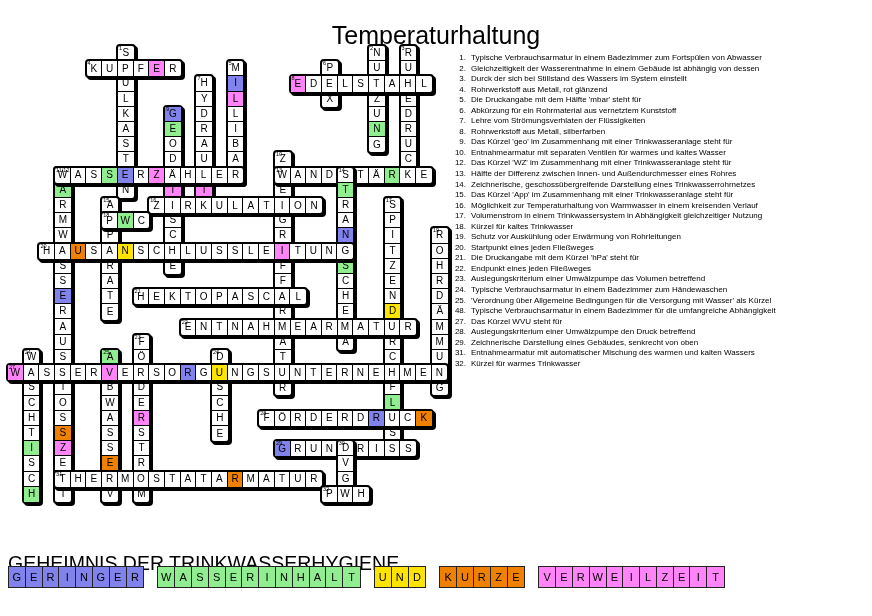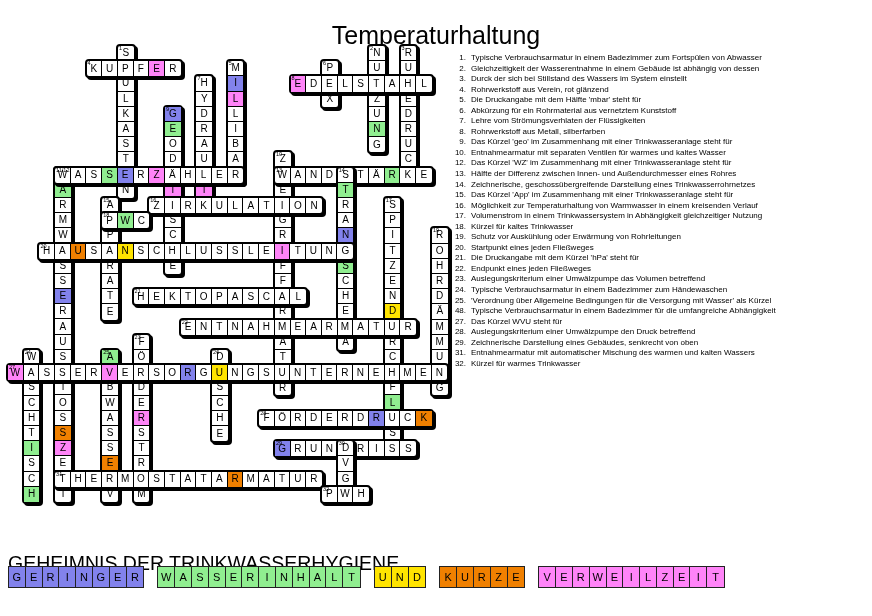--- a/index.html
+++ b/index.html
@@ -1194,21 +1194,21 @@
     <li>
       <span class="cnum">2.</span>
       <span class="ctext">Gleichzeitigkeit der Wasserentnahme in einem Gebäude ist abhängig von dessen</span>
     </li>
     <li>
       <span class="cnum">3.</span>
       <span class="ctext">Durck der sich bei Stillstand des Wassers im System einstellt</span>
     </li>
     <li>
       <span class="cnum">4.</span>
-      <span class="ctext">Rohrwerkstoff aus Verein, rot glänzend</span>
+      <span class="ctext">Rohrwerkstoff aus Metall, rot glänzend</span>
     </li>
     <li>
       <span class="cnum">5.</span>
       <span class="ctext">Die Druckangabe mit dem Hälfte 'mbar' steht für</span>
     </li>
     <li>
       <span class="cnum">6.</span>
       <span class="ctext">Abkürzung für ein Rohrmaterial aus vernetztem Kunststoff</span>
     </li>
     <li>

